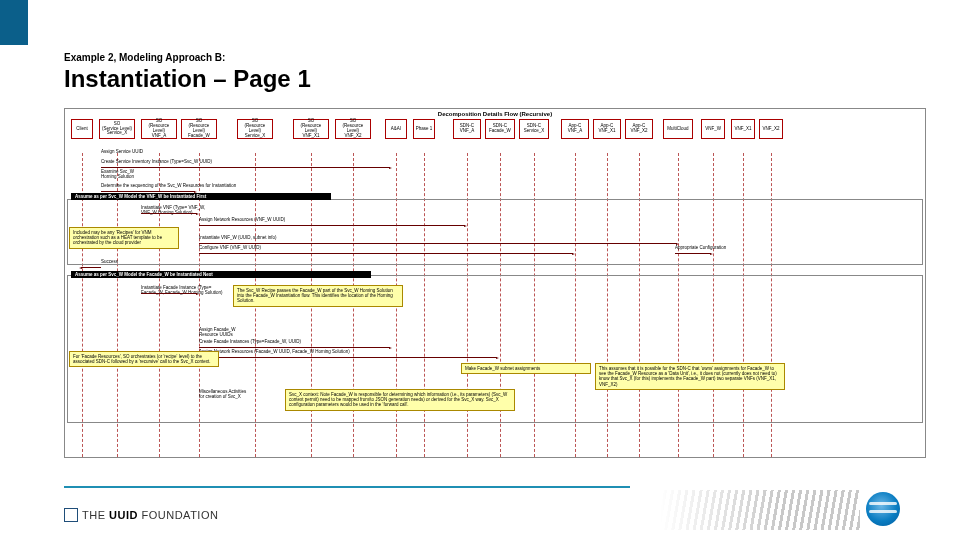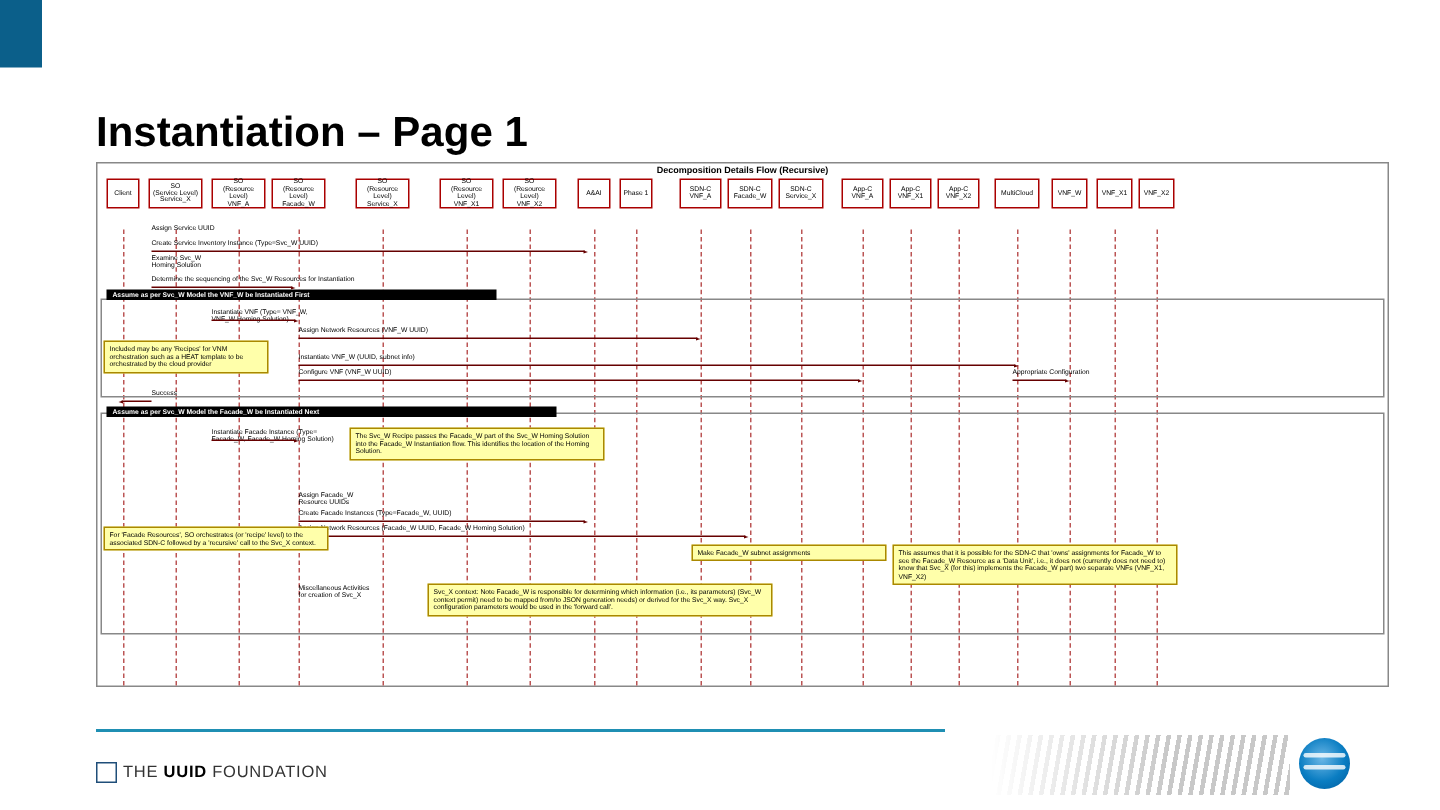--- a/index.html
+++ b/index.html
@@ -1,21 +1,21 @@
 <!DOCTYPE html>
 <html><head>
 <meta charset="utf-8">
 <style>
   * { box-sizing: border-box; margin: 0; padding: 0; }
   html, body { width: 960px; height: 540px; font-family: Arial, sans-serif; background: #fff; overflow: hidden; }
   .page { position: relative; width: 960px; height: 540px; }
   .left-bar { position: absolute; left: 0; top: 0; width: 28px; height: 45px; background: #0b5f8a; }
   .header { position: absolute; left: 64px; top: 52px; }
   .pretitle { font-size: 10px; font-weight: bold; color: #000; }
-  .title { font-size: 28px; font-weight: bold; color: #000; margin-top: 20px; }
+  .title { font-size: 24px; font-weight: bold; color: #000; margin-top: 2px; }
   .diagram { position: absolute; left: 64px; top: 108px; width: 862px; height: 350px; border: 0.5px solid #888; }
   .dtitle { position: absolute; top: 2px; left: 50%; transform: translateX(-50%); font-size: 6px; font-weight: bold; }
   .lifelines { position: absolute; top: 10px; left: 0; right: 0; height: 22px; }
   .llbox { position: absolute; top: 0; border: 0.5px solid #a00; background: #fff; font-size: 4.5px; line-height: 1.1; text-align: center; display: flex; align-items: center; justify-content: center; padding: 1px; }
   .lifeline { position: absolute; top: 12px; bottom: 0; border-left: 0.5px dashed #b55; width: 0; }
   .lifelines-area { position: absolute; top: 32px; left: 0; right: 0; bottom: 0; }
   .msg { position: absolute; font-size: 4.5px; color: #000; white-space: nowrap; }
   .arrow { position: absolute; height: 0; border-top: 0.5px solid #600; }
   .arrow::after { content: ""; position: absolute; right: -2px; top: -1.5px; border-left: 3px solid #600; border-top: 1.5px solid transparent; border-bottom: 1.5px solid transparent; }
   .arrow.rev::after { right: auto; left: -2px; border-left: none; border-right: 3px solid #600; }
@@ -36,20 +36,21 @@
   }
   .teal-line { position: absolute; left: 64px; right: 330px; bottom: 52px; height: 2px; background: #1f8fb3; }
 </style>
 </head>
 <body>
 
 <div class="page">
   <div class="left-bar"></div>
 
   <div class="header">
+    <div class="pretitle">Example 2, Modeling Approach B:</div>
     <div class="title">Instantiation – Page 1</div>
   </div>
 
   <div class="diagram">
     <div class="dtitle">Decomposition Details Flow (Recursive)</div>
     <div class="lifelines" id="ll-heads">
         <div class="llbox" style="left: 6px; width: 22px; height: 20px; white-space: pre-line;">Client</div>
         <div class="llbox" style="left: 34px; width: 36px; height: 20px; white-space: pre-line;">SO
 (Service Level)
 Service_X</div>

